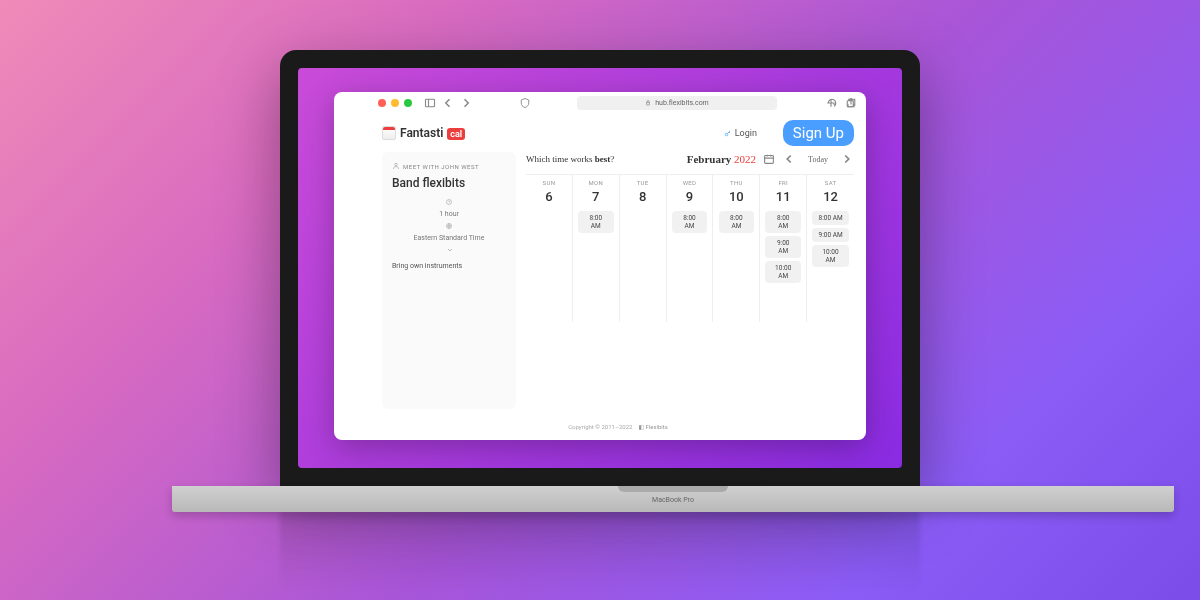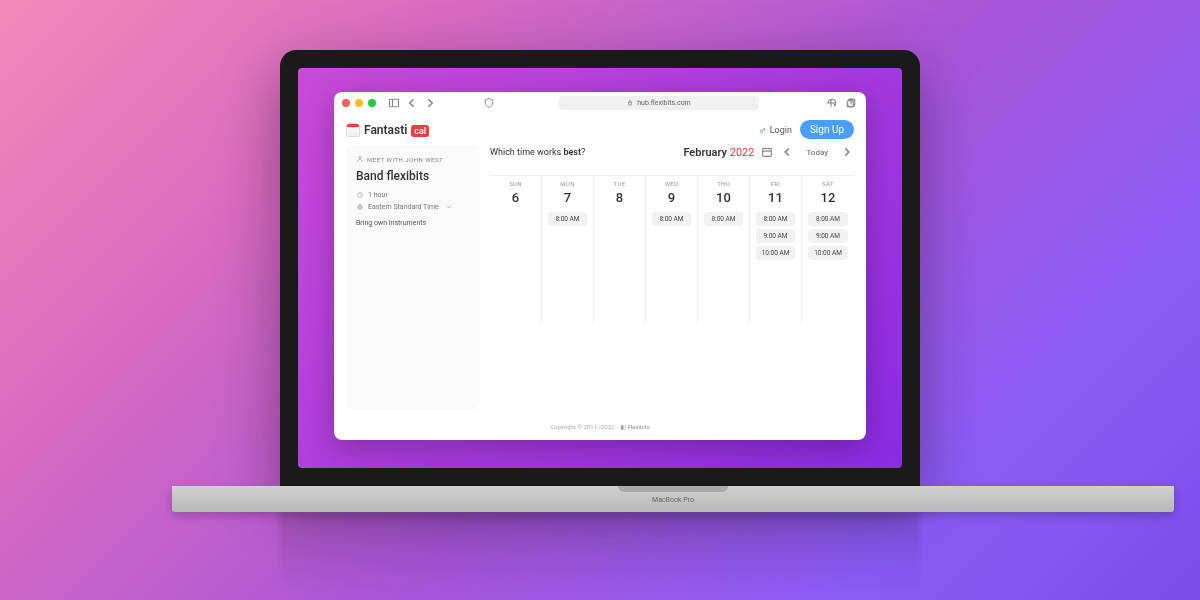--- a/index.html
+++ b/index.html
@@ -32,21 +32,21 @@
   position: relative;
 }
 .browser {
   position: absolute;
   left: 36px; top: 24px;
   right: 36px;
   height: 348px;
   background: #fff;
   border-radius: 8px;
   box-shadow: 0 8px 30px rgba(0,0,0,0.25);
-  display: flex; flex-direction: column;
+  display: flex; flex-direction: column; padding-left: 36px;
 }
 .titlebar {
   height: 22px;
   display: flex; align-items: center;
   padding: 0 8px;
   gap: 5px;
   position: relative;
 }
 .dot { width: 8px; height: 8px; border-radius: 50%; }
 .dot.red { background: #ff5f57; }
@@ -70,38 +70,38 @@
 
 .app-header {
   display: flex; align-items: center;
   padding: 6px 12px;
 }
 .brand { display: flex; align-items: flex-end; gap: 4px; font-weight: 600; font-size: 12px; color: #333; }
 .brand-icon { width: 14px; height: 14px; background: linear-gradient(#fff, #eee); border: 1px solid #ddd; border-radius: 2px; position: relative; }
 .brand-icon::before { content:''; position:absolute; top:0; left:0; right:0; height:3px; background:#ec3e3e; border-radius:2px 2px 0 0; }
 .brand-cal { background:#ec3e3e; color:#fff; font-size:9px; padding:1px 3px; border-radius:3px; font-weight:600; }
 .spacer { flex: 1; }
-.login { font-size: 9px; color: #555; margin-right: 8px; display:flex; align-items:center; gap:3px; cursor:pointer; }
-.signup { font-size: 10px; background:#4a9eff; color:#fff; padding:4px 10px; border-radius:10px; cursor:pointer; }
+.login { font-size: 9px; color: #555; margin-right: 26px; display:flex; align-items:center; gap:3px; cursor:pointer; }
+.signup { font-size: 15px; background:#4a9eff; color:#fff; padding:4px 10px; border-radius:10px; cursor:pointer; }
 
 .content { flex:1; display:flex; padding: 0 12px 8px 12px; gap:10px; }
 .left-panel {
   width: 134px;
   background: #fafafa;
   border-radius: 6px;
   padding: 10px;
 }
 .meet-label { font-size: 6px; letter-spacing: 0.5px; color:#888; text-transform: uppercase; display:flex; align-items:center; gap:3px; }
 .event-title { font-size: 12px; font-weight: 500; color:#333; margin: 6px 0 8px 0; }
-.meta-row { font-size: 7px; color:#777; display:flex; align-items:center; gap:4px; margin-bottom:4px; }
+.meta-row { font-size: 7px; color:#777; display:flex; align-items:center; gap:4px; margin-bottom:4px;flex-direction:column; }
 .meta-row .chev { margin-left: 2px; }
 .note { font-size: 7px; color:#555; margin-top: 8px; }
 
 .right-panel { flex:1; }
-.rp-header { display:flex; align-items:center; font-size:9px; margin-bottom: 16px; }
+.rp-header { display:flex; align-items:center; font-size:9px; margin-bottom: 8px; font-family: Liberation Serif, serif; }
 .rp-header .prompt { color:#333; }
 .rp-header .prompt b { font-weight:600; }
 .month-nav { display:flex; align-items:center; gap:6px; }
 .month { font-size:11px; font-weight:600; color:#333; }
 .month .yr { color:#ec3e3e; font-weight:400; }
 .cal-icon, .nav-btn { width:14px; height:14px; display:flex; align-items:center; justify-content:center; color:#888; cursor:pointer; border-radius:3px; }
 .today-btn { font-size:8px; color:#666; padding:2px 6px; border-radius:3px; cursor:pointer;text-align:right; }
 
 .grid {
   display:grid;

